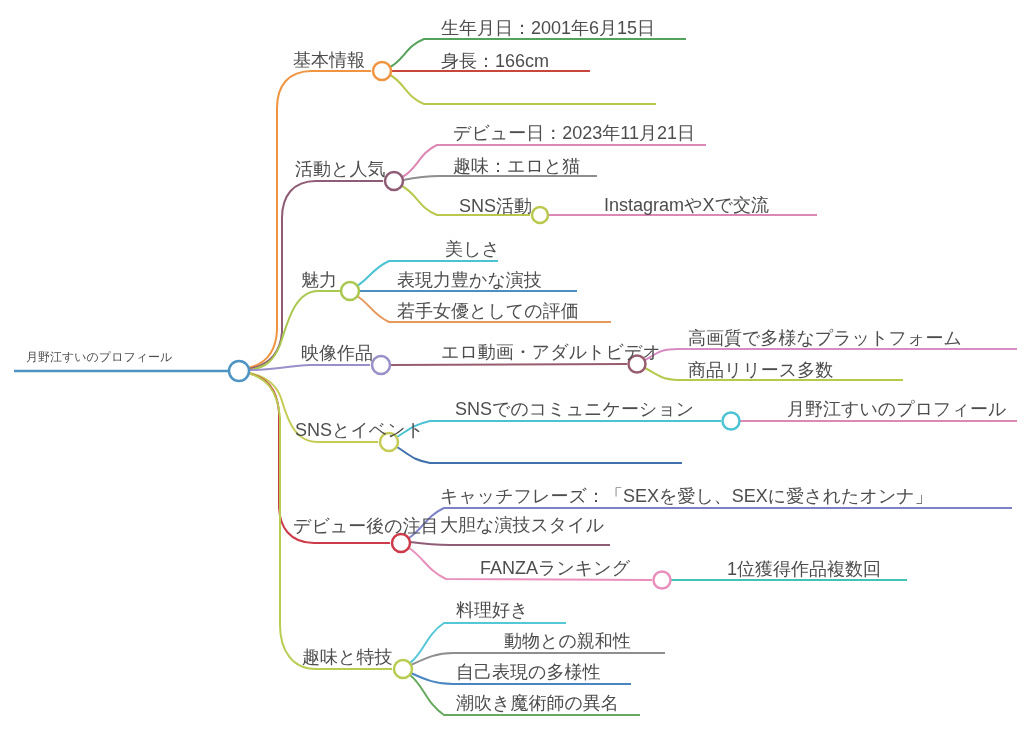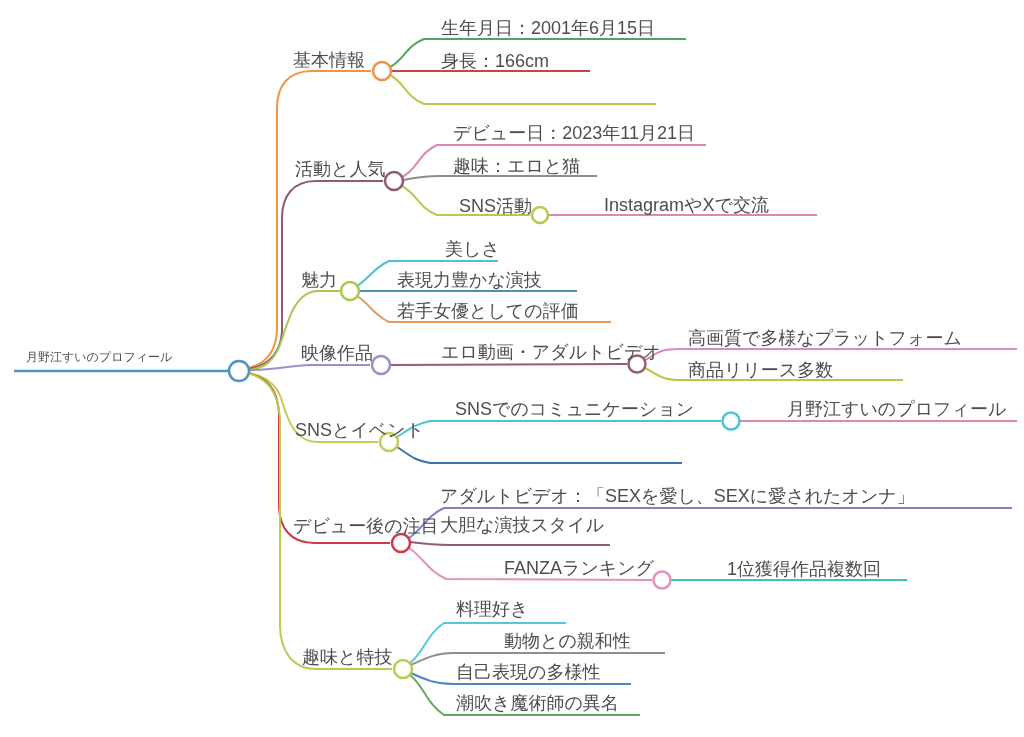--- a/index.html
+++ b/index.html
@@ -102,24 +102,24 @@
   <div class="label" style="left:301px;top:343px;">映像作品</div>
   <div class="label" style="left:441px;top:342px;">エロ動画・アダルトビデオ</div>
   <div class="label" style="left:688px;top:328px;">高画質で多様なプラットフォーム</div>
   <div class="label" style="left:688px;top:360px;">商品リリース多数</div>
 
   <div class="label" style="left:295px;top:420px;">SNSとイベント</div>
   <div class="label" style="left:455px;top:399px;">SNSでのコミュニケーション</div>
   <div class="label" style="left:787px;top:399px;">月野江すいのプロフィール</div>
 
   <div class="label" style="left:293px;top:516px;">デビュー後の注目</div>
-  <div class="label" style="left:440px;top:486px;">アダルトビデオ：「SEXを愛し、SEXに愛されたオンナ」</div>
+  <div class="label" style="left:440px;top:486px;">キャッチフレーズ：「SEXを愛し、SEXに愛されたオンナ」</div>
   <div class="label" style="left:440px;top:515px;">大胆な演技スタイル</div>
-  <div class="label" style="left:504px;top:558px;">FANZAランキング</div>
+  <div class="label" style="left:480px;top:558px;">FANZAランキング</div>
   <div class="label" style="left:727px;top:559px;">1位獲得作品複数回</div>
 
   <div class="label" style="left:302px;top:647px;">趣味と特技</div>
-  <div class="label" style="left:456px;top:600px;font-family:Liberation Mono, monospace;">料理好き</div>
+  <div class="label" style="left:456px;top:600px;">料理好き</div>
   <div class="label" style="left:456px;top:631px;margin-left:48px;">動物との親和性</div>
   <div class="label" style="left:456px;top:662px;">自己表現の多様性</div>
   <div class="label" style="left:456px;top:693px;">潮吹き魔術師の異名</div>
 
 </div>
 
 </body></html>

